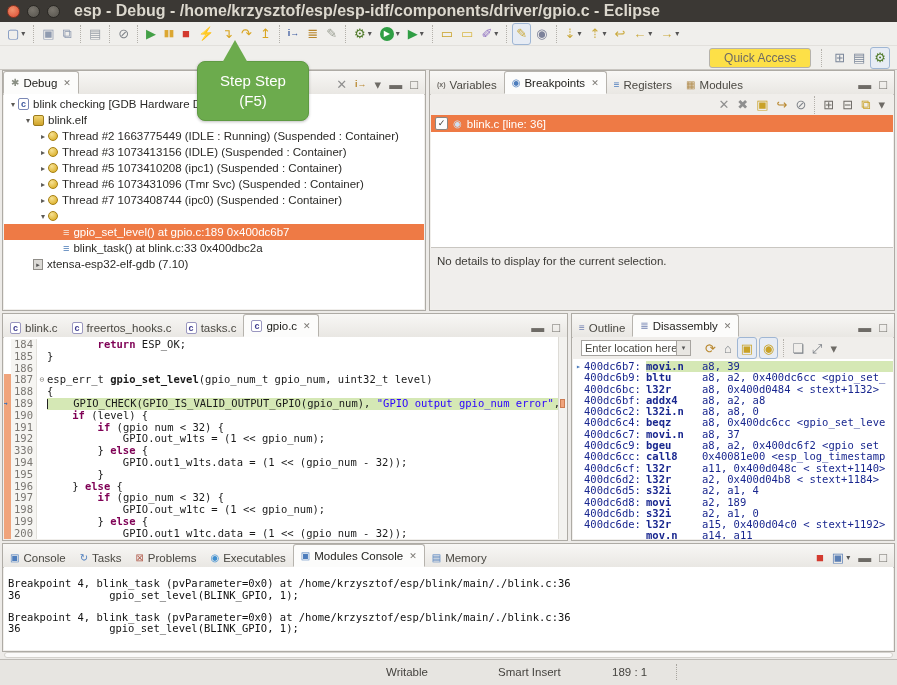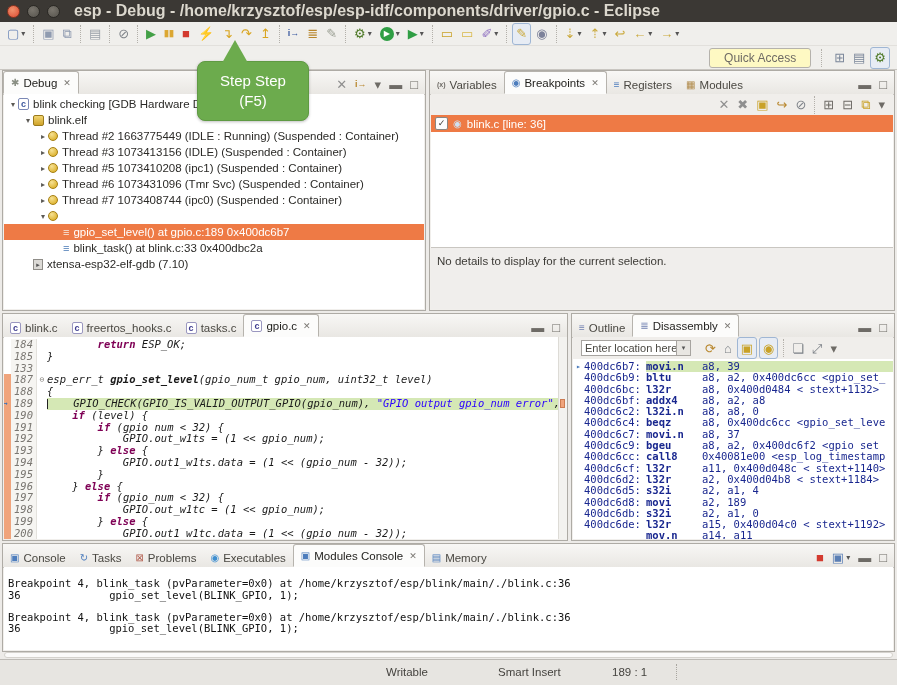--- a/index.html
+++ b/index.html
@@ -10,21 +10,21 @@
   .wtitle{color:#dcd8ce;font-size:16px;font-weight:bold;margin-left:14px;white-space:nowrap;}
   .toolbar1{position:absolute;left:0;top:22px;width:897px;height:24px;background:#f0efec;border-bottom:1px solid #e2e0dc;display:flex;align-items:center;padding-left:3px;box-sizing:border-box;}
   .toolbar2{position:absolute;left:0;top:46px;width:897px;height:24px;background:#f0efec;border-bottom:1px solid #c9c6c1;display:flex;align-items:center;justify-content:flex-end;box-sizing:border-box;padding-right:6px;}
   .tbtn{display:inline-flex;align-items:center;height:20px;padding:0 3px;margin:0 1px;border-radius:3px;cursor:default;}
   .tbtn.toggled{background:#e7ecf4;border:1px solid #9fb6d4;}
   .glyph{font-size:13px;line-height:1;}
   .smallg{font-size:9px;font-weight:bold;}
   .circleg{width:14px;height:14px;border-radius:50%;display:inline-flex;align-items:center;justify-content:center;font-size:8px;color:#fff!important;}
   .dd{font-size:8px;color:#555;margin-left:2px;}
   .tsep{border-left:1px dotted #b3b0aa;height:18px;margin:0 4px;}
-  .qa{border:1px solid #b5b2ac;border-radius:3px;background:#fef9c3;color:#6e6a64;font-size:12px;padding:2px 14px;margin-right:10px;}
+  .qa{border:1px solid #b5b2ac;border-radius:3px;background:#fde047;color:#6e6a64;font-size:12px;padding:2px 14px;margin-right:10px;}
   .dotsep{border-left:1px dotted #b3b0aa;height:18px;margin-right:8px;}
   .panel{position:absolute;background:#f1efec;border:1px solid #aeaba5;box-sizing:border-box;}
   .tabbar{height:23px;display:flex;align-items:flex-end;background:linear-gradient(#f8f7f5,#e9e7e3);border-bottom:1px solid #c9c6c1;position:relative;}
   .tab{height:19px;display:flex;align-items:center;gap:4px;padding:0 7px;font-size:11.5px;color:#4a4842;white-space:nowrap;}
   .tab.active{background:#fcfcfb;border:1px solid #b6b3ad;border-bottom-color:#fcfcfb;border-radius:3px 3px 0 0;color:#1e1d1a;height:21px;}
   .close-x{font-size:9px;color:#7b7873;margin-left:2px;}
   .gicon{font-size:10px;line-height:1;}
   .gicon.tiny{font-size:7px;font-weight:bold;}
   .cfic{width:11px;height:12px;border:1px solid #9a97c0;background:#fff;color:#3f3d8f;font-size:9px;font-weight:bold;display:inline-flex;align-items:center;justify-content:center;border-radius:2px;box-sizing:border-box;}
   .tabicons{position:absolute;right:3px;top:3px;display:flex;align-items:center;}
@@ -42,21 +42,21 @@
   .ti-gdb{width:10px;height:11px;background:#dcdad6;border:1px solid #8f8d88;font-size:7px;color:#555;text-align:center;line-height:10px;box-sizing:border-box;}
   
   .bptoolbar{position:absolute;left:1px;right:1px;top:23px;height:21px;background:#f0eeeb;border-bottom:1px solid #d8d5d0;display:flex;align-items:center;justify-content:flex-end;padding-right:4px;}
   .bplist{position:absolute;left:1px;right:1px;top:44px;height:132px;background:#fff;overflow:hidden;}
   .bprow{height:17px;display:flex;align-items:center;background:#ee7a45;color:#fff;font-size:11.5px;gap:5px;padding-left:4px;}
   .cb{width:11px;height:11px;background:#fdfdfd;border:1px solid #8a8782;color:#3a3835;font-size:9px;line-height:10px;text-align:center;border-radius:2px;}
   .bpdot{font-size:10px;color:#cfe0f2;}
   .bpdetails{position:absolute;left:1px;right:1px;top:176px;bottom:1px;background:#f0eeec;border-top:1px solid #c9c6c1;font-size:11.5px;color:#3c3a36;padding:7px 6px;box-sizing:border-box;}
   
   .codearea{position:absolute;left:1px;right:1px;top:23px;bottom:1px;background:#fff;overflow:hidden;font-family:"DejaVu Sans Mono",monospace;font-size:10.5px;padding-top:2px;}
-  .codeline{display:flex;height:11.8px;line-height:11.8px;white-space:pre;font-style:italic;}
+  .codeline{display:flex;height:11.8px;line-height:11.8px;white-space:pre;}
   .ann{width:7px;flex:none;background:#fff;}
   .ann.chg{background:#f0a47c;}
   .curarrow{color:#2a6fbd;font-size:8px;line-height:11px;display:block;transform:translateX(-1px);}
   .lnum{width:26px;flex:none;text-align:right;color:#7a7772;background:#f6f5f2;border-right:1px solid #e4e2dd;padding-right:3px;box-sizing:border-box;}
   .fold{width:10px;flex:none;color:#8a8782;font-size:8px;text-align:center;line-height:11px;}
   .codetext{flex:1;color:#1a1a1a;overflow:hidden;}
   .codeline.cur .codetext{background:#d5e8b5;}
   .caret{display:inline-block;width:1px;height:10px;background:#222;vertical-align:middle;}
   .seg-k{color:#7f0055;font-weight:bold;}
   .seg-s{color:#2a00ff;}
@@ -400,28 +400,28 @@
           <span class="glyph" style="color: rgb(110, 107, 102);">▬</span>
         </span>
         <span class="tbtn">
           <span class="glyph" style="color: rgb(110, 107, 102);">□</span>
         </span>
       </div>
   </div>
   <div class="codearea" id="code-area">
       <div class="codeline"><span class="ann"></span><span class="lnum">184</span><span class="fold"></span><span class="codetext"><span class="seg-p">        </span><span class="seg-k">return</span><span class="seg-p"> ESP_OK;</span></span></div>
       <div class="codeline"><span class="ann"></span><span class="lnum">185</span><span class="fold"></span><span class="codetext"><span class="seg-p">}</span></span></div>
-      <div class="codeline"><span class="ann"></span><span class="lnum">133</span><span class="fold"></span><span class="codetext"></span></div>
+      <div class="codeline"><span class="ann"></span><span class="lnum">186</span><span class="fold"></span><span class="codetext"></span></div>
       <div class="codeline"><span class="ann chg"></span><span class="lnum">187</span><span class="fold">⊖</span><span class="codetext"><span class="seg-p">esp_err_t </span><span class="seg-f">gpio_set_level</span><span class="seg-p">(gpio_num_t gpio_num, uint32_t level)</span></span></div>
       <div class="codeline"><span class="ann chg"></span><span class="lnum">188</span><span class="fold"></span><span class="codetext"><span class="seg-p">{</span></span></div>
       <div class="codeline cur"><span class="ann chg"><span class="curarrow">→</span></span><span class="lnum">189</span><span class="fold"></span><span class="codetext"><span class="caret"></span><span class="seg-p">    GPIO_CHECK(GPIO_IS_VALID_OUTPUT_GPIO(gpio_num), </span><span class="seg-s">"GPIO output gpio_num error"</span><span class="seg-p">, ESP_</span></span></div>
       <div class="codeline"><span class="ann chg"></span><span class="lnum">190</span><span class="fold"></span><span class="codetext"><span class="seg-p">    </span><span class="seg-k">if</span><span class="seg-p"> (level) {</span></span></div>
       <div class="codeline"><span class="ann chg"></span><span class="lnum">191</span><span class="fold"></span><span class="codetext"><span class="seg-p">        </span><span class="seg-k">if</span><span class="seg-p"> (gpio_num &lt; 32) {</span></span></div>
       <div class="codeline"><span class="ann chg"></span><span class="lnum">192</span><span class="fold"></span><span class="codetext"><span class="seg-p">            GPIO.out_w1ts = (1 &lt;&lt; gpio_num);</span></span></div>
-      <div class="codeline"><span class="ann chg"></span><span class="lnum">193</span><span class="fold"></span><span class="codetext"><span class="seg-p">        } </span><span class="seg-k">else</span><span class="seg-p"> {</span></span></div>
+      <div class="codeline"><span class="ann chg"></span><span class="lnum">330</span><span class="fold"></span><span class="codetext"><span class="seg-p">        } </span><span class="seg-k">else</span><span class="seg-p"> {</span></span></div>
       <div class="codeline"><span class="ann chg"></span><span class="lnum">194</span><span class="fold"></span><span class="codetext"><span class="seg-p">            GPIO.out1_w1ts.data = (1 &lt;&lt; (gpio_num - 32));</span></span></div>
       <div class="codeline"><span class="ann chg"></span><span class="lnum">195</span><span class="fold"></span><span class="codetext"><span class="seg-p">        }</span></span></div>
       <div class="codeline"><span class="ann chg"></span><span class="lnum">196</span><span class="fold"></span><span class="codetext"><span class="seg-p">    } </span><span class="seg-k">else</span><span class="seg-p"> {</span></span></div>
       <div class="codeline"><span class="ann chg"></span><span class="lnum">197</span><span class="fold"></span><span class="codetext"><span class="seg-p">        </span><span class="seg-k">if</span><span class="seg-p"> (gpio_num &lt; 32) {</span></span></div>
       <div class="codeline"><span class="ann chg"></span><span class="lnum">198</span><span class="fold"></span><span class="codetext"><span class="seg-p">            GPIO.out_w1tc = (1 &lt;&lt; gpio_num);</span></span></div>
       <div class="codeline"><span class="ann chg"></span><span class="lnum">199</span><span class="fold"></span><span class="codetext"><span class="seg-p">        } </span><span class="seg-k">else</span><span class="seg-p"> {</span></span></div>
       <div class="codeline"><span class="ann chg"></span><span class="lnum">200</span><span class="fold"></span><span class="codetext"><span class="seg-p">            GPIO.out1_w1tc.data = (1 &lt;&lt; (gpio_num - 32));</span></span></div>
     </div>
   <div class="ruler">
     <div class="rmark" style="top:62px;"></div>

